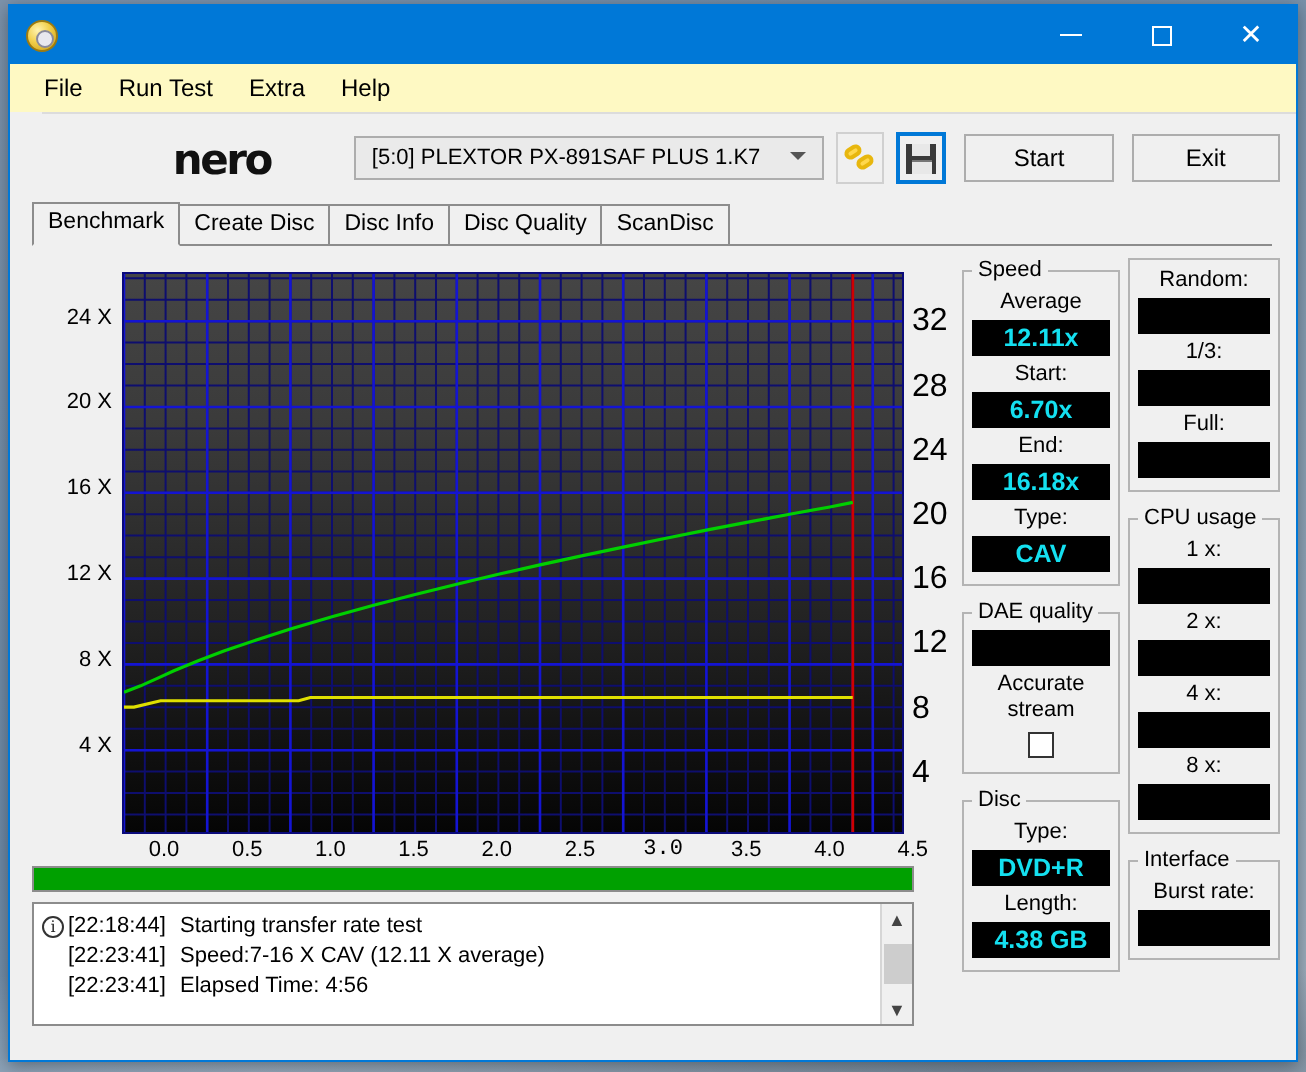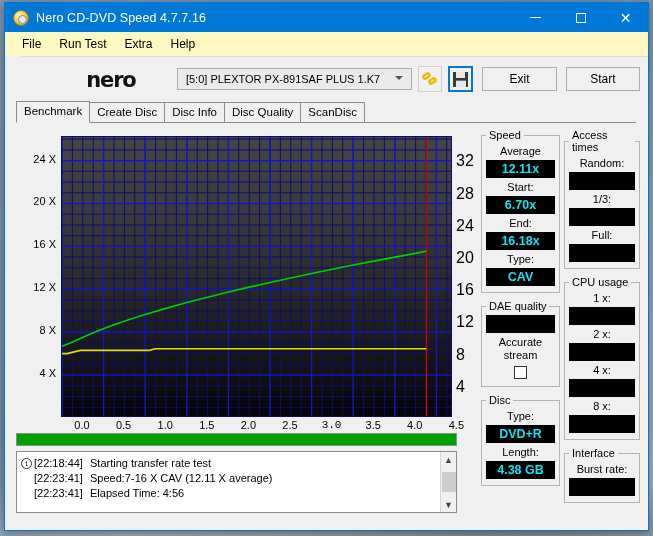--- a/index.html
+++ b/index.html
@@ -196,21 +196,20 @@
 </style>
 </head>
 <body>
 
 <div id="desktop"></div>
 
 <div id="window">
 
   <div class="titlebar">
     <div class="title-icon"></div>
-    <div class="title-text">Nero CD-DVD Speed 4.7.7.16</div>
     <div class="titlebar-spacer"></div>
     <div class="winbtn">
         <div class="glyph-min"></div>
       </div>
     <div class="winbtn">
         <div class="glyph-max"></div>
       </div>
     <div class="winbtn close">
         <div class="glyph-close">✕</div>
       </div>
@@ -236,22 +235,22 @@
     <div class="tb-btn">
       <span class="icon-chain">
           <i></i>
           <i></i>
         </span>
     </div>
     <div class="tb-btn sel">
       <span class="icon-floppy"></span>
     </div>
 
+    <div class="act-btn">Start</div>
     <div class="act-btn">Exit</div>
-    <div class="act-btn">Start</div>
   </div>
 
   <div class="tabstrip">
     <div class="tab active">Benchmark</div>
     <div class="tab">Create Disc</div>
     <div class="tab">Disc Info</div>
     <div class="tab">Disc Quality</div>
     <div class="tab">ScanDisc</div>
   </div>
 
@@ -434,21 +433,20 @@
           <legend>Disc</legend>
           <div class="fl">Type:</div>
           <div class="val">DVD+R</div>
           <div class="fl">Length:</div>
           <div class="val">4.38 GB</div>
         </fieldset>
       </div>
 
       <div class="col-b">
         <fieldset class="grp">
-          <legend>Access times</legend>
           <div class="fl">Random:</div>
           <div class="val empty"></div>
           <div class="fl">1/3:</div>
           <div class="val empty"></div>
           <div class="fl">Full:</div>
           <div class="val empty"></div>
         </fieldset>
 
         <fieldset class="grp">
           <legend>CPU usage</legend>

